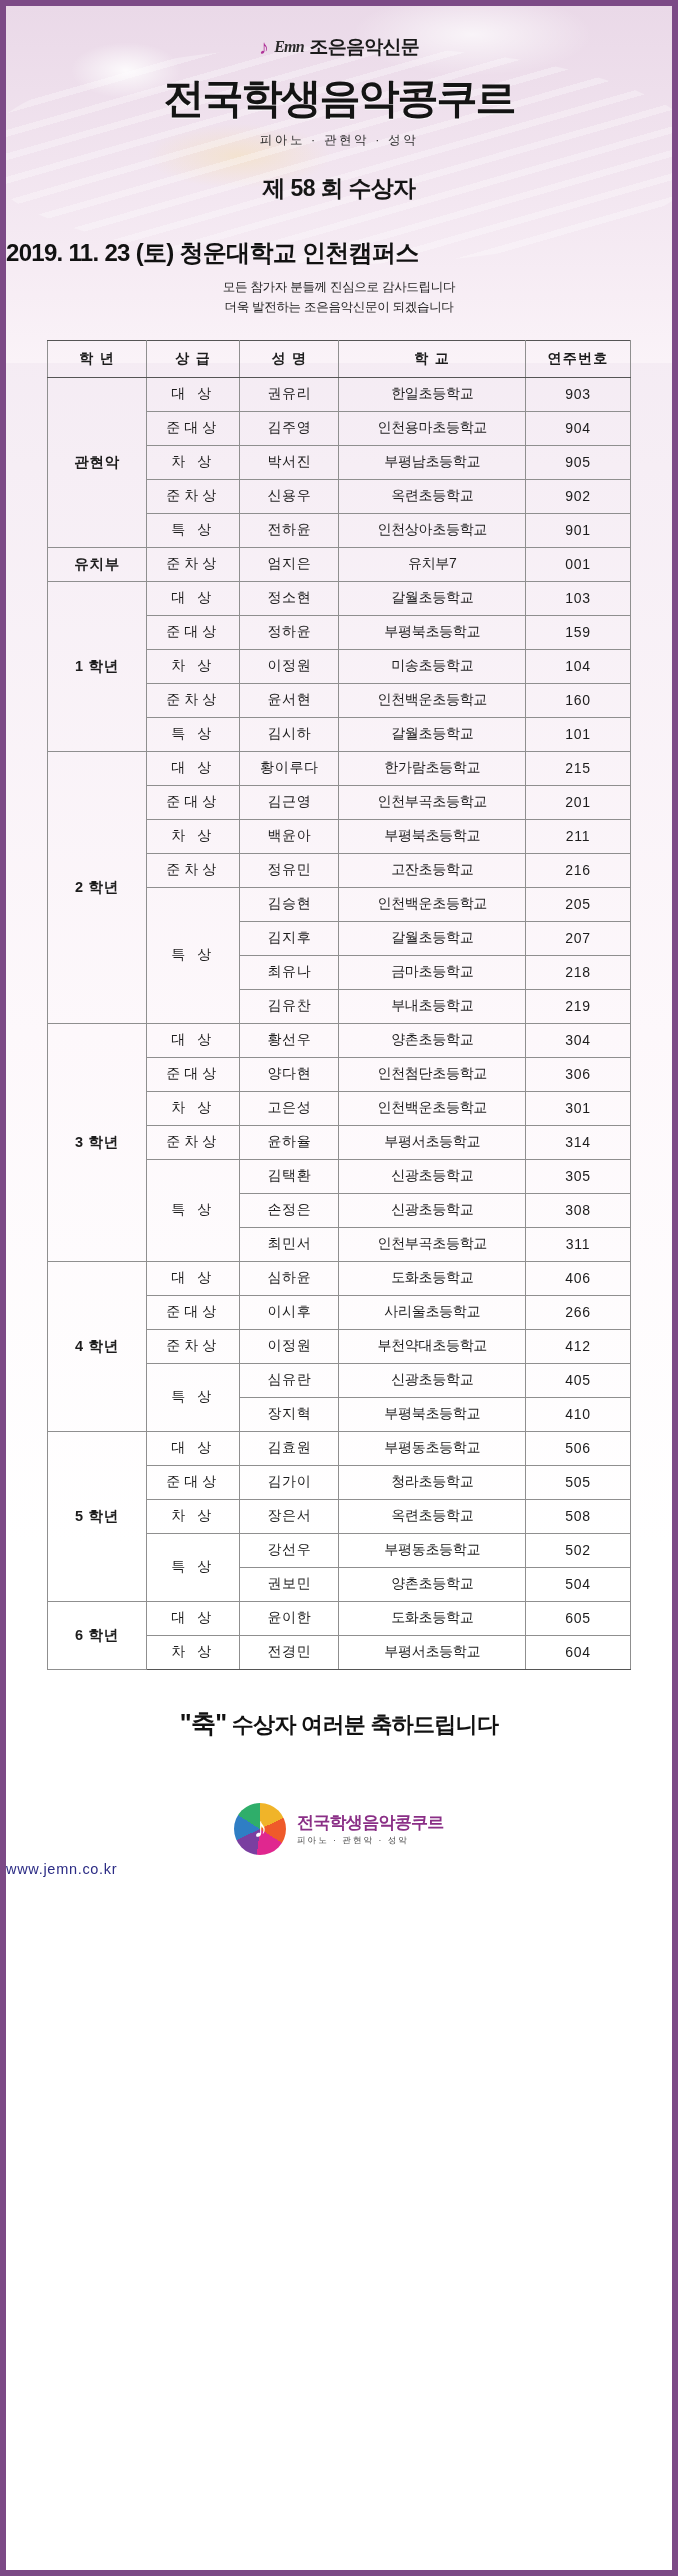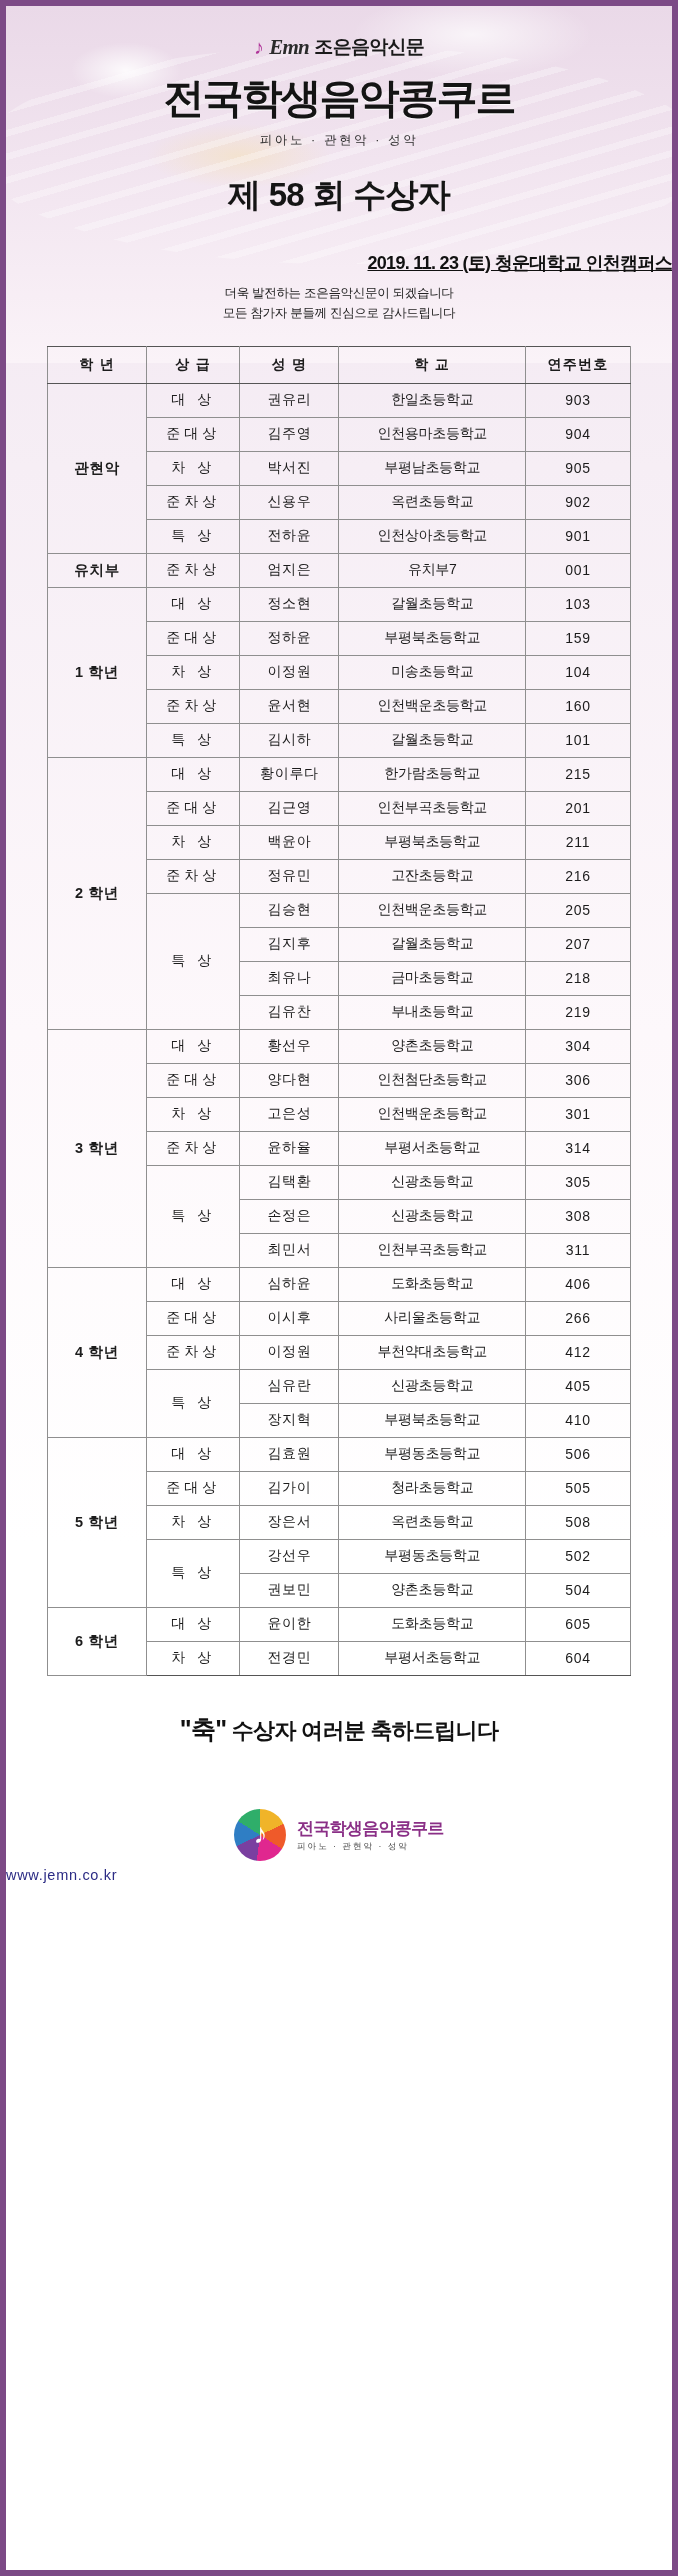--- a/index.html
+++ b/index.html
@@ -44,21 +44,21 @@
   .brandline{
     display:flex;align-items:center;justify-content:center;
     gap:5.3px;
     padding-top:28px;
   }
   .brand-note{
     color:#b0359a;font-size:20px;line-height:1;font-weight:bold;
   }
   .brand-emn{
     font-family:"Liberation Serif", serif;
-    font-style:italic;font-weight:bold;font-size:21px;color:#2b2b2b;
+    font-style:italic;font-weight:bold;font-size:16px;color:#2b2b2b;
     letter-spacing:-0.7px;
   }
   .brand-name{
     font-size:19px;font-weight:bold;color:#1a1a1a;letter-spacing:-0.7px;
   }
   .main-title{
     text-align:center;
     font-size:41px;
     font-weight:bold;
     letter-spacing:-2px;
@@ -68,34 +68,33 @@
   }
   .sub-title{
     text-align:center;
     font-size:12.5px;
     letter-spacing:2.6px;
     color:#2c2c2c;
     margin-top:6.6px;
   }
   .round-title{
     text-align:center;
-    font-size:33px;
+    font-size:23px;
     font-weight:bold;
     letter-spacing:-0.7px;
     color:#151515;
     margin-top:24px;
   }
   .date-line{
-    text-align:right;
-    font-size:18px;
+    text-align:left;
+    font-size:24px;
     font-weight:bold;
     color:#111;
     letter-spacing:-0.7px;
     margin-top:33px;
-    text-decoration:underline;
   }
   .thanks{
     text-align:center;
     font-size:12.5px;
     color:#222;
     letter-spacing:-0.3px;
     margin-top:8px;
     line-height:1.6;
   }
 
@@ -195,22 +194,22 @@
       <span class="brand-emn">Emn</span>
       <span class="brand-name">조은음악신문</span>
     </div>
 
     <div class="main-title">전국학생음악콩쿠르</div>
     <div class="sub-title">피아노 · 관현악 · 성악</div>
     <div class="round-title">제 58 회  수상자</div>
 
     <div class="date-line">2019. 11. 23 (토) 청운대학교 인천캠퍼스</div>
     <div class="thanks">
+      <div>모든 참가자 분들께 진심으로 감사드립니다</div>
       <div>더욱 발전하는 조은음악신문이 되겠습니다</div>
-      <div>모든 참가자 분들께 진심으로 감사드립니다</div>
     </div>
 
     <div class="table-wrap">
       <table>
         <colgroup>
           <col class="c-grade">
             <col class="c-prize">
             <col class="c-name">
             <col class="c-school">
             <col class="c-num">

